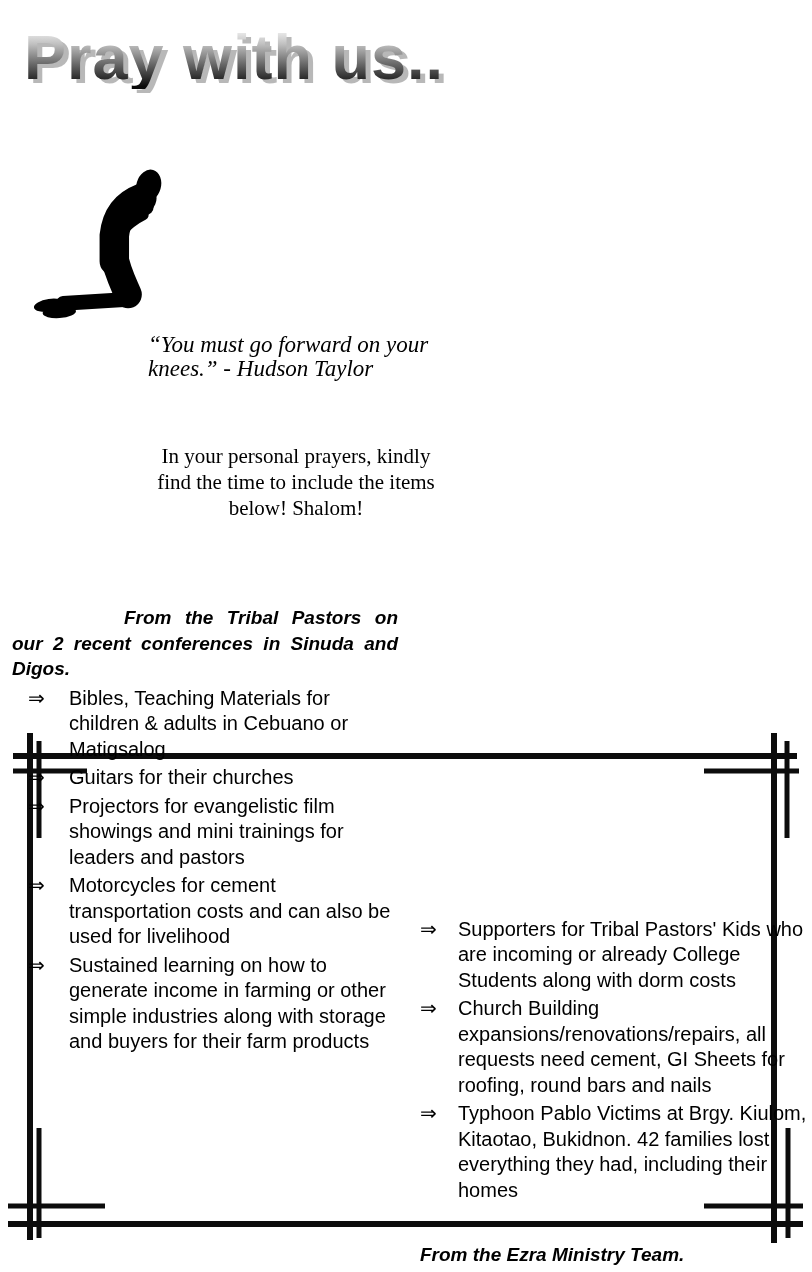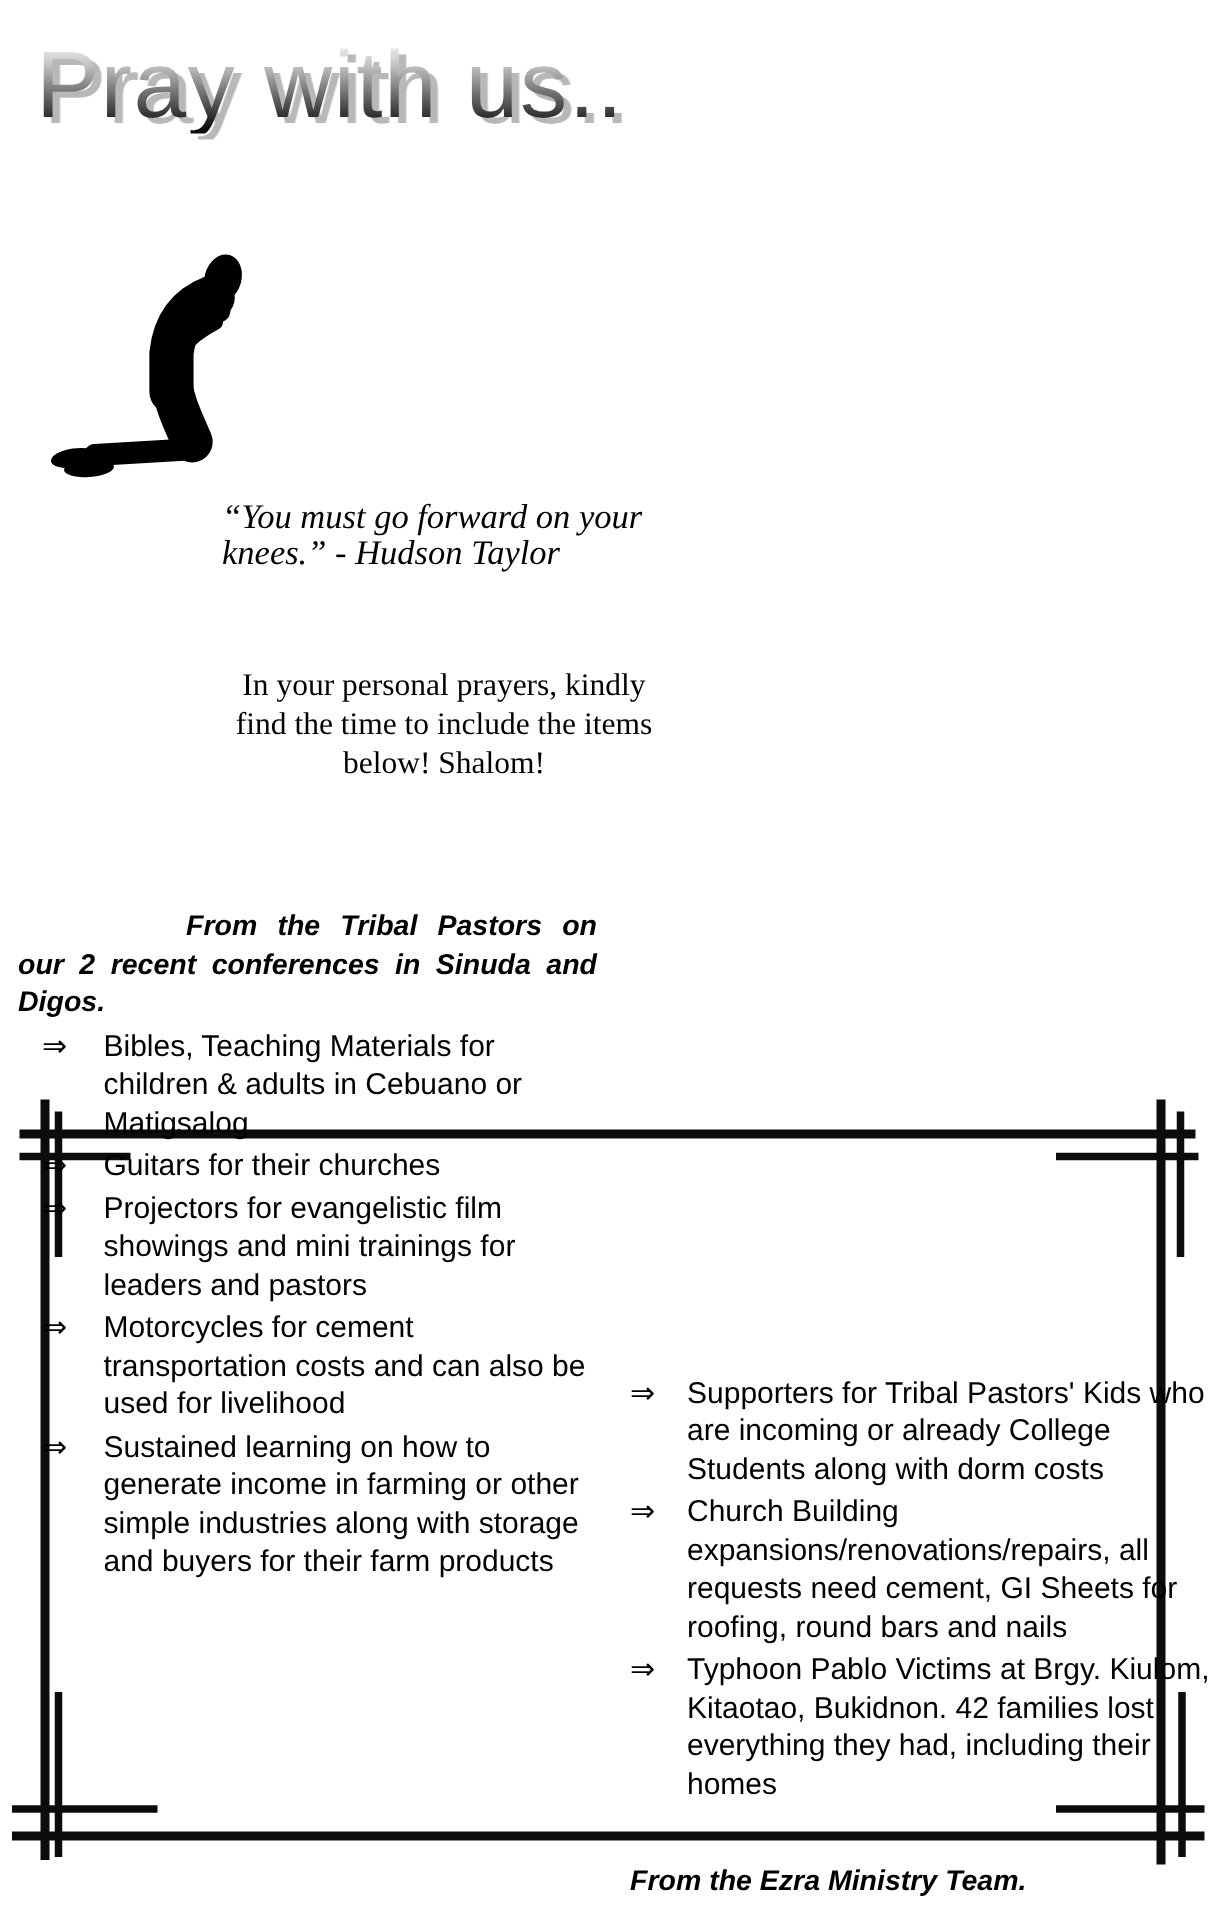--- a/index.html
+++ b/index.html
@@ -3,21 +3,21 @@
 <meta charset="utf-8">
 <style>
   html,body{margin:0;padding:0;background:#e9e9e9;}
   .page{
     position:relative;width:812px;height:1272px;margin:0 auto;background:#ffffff;
     font-family:"Liberation Sans",sans-serif;color:#000;overflow:hidden;
   }
   
   .title{
     position:absolute;left:24px;top:26px;width:470px;
-    font-size:63px;font-weight:normal;letter-spacing:1px;line-height:1;
+    font-size:63px;font-weight:bold;letter-spacing:1px;line-height:1;
     background:linear-gradient(180deg,#ffffff 0%,#c2c2c2 28%,#6f6f6f 58%,#0a0a0a 96%);
     -webkit-background-clip:text;background-clip:text;
     -webkit-text-fill-color:transparent;color:transparent;
     filter:drop-shadow(5px 4px 0 rgba(125,125,125,0.55));
   }
   
   .quote{
     position:absolute;left:148px;top:108px;width:296px;
     font-family:"Liberation Serif",serif;font-style:italic;
     font-size:23px;line-height:24px;text-align:left;

